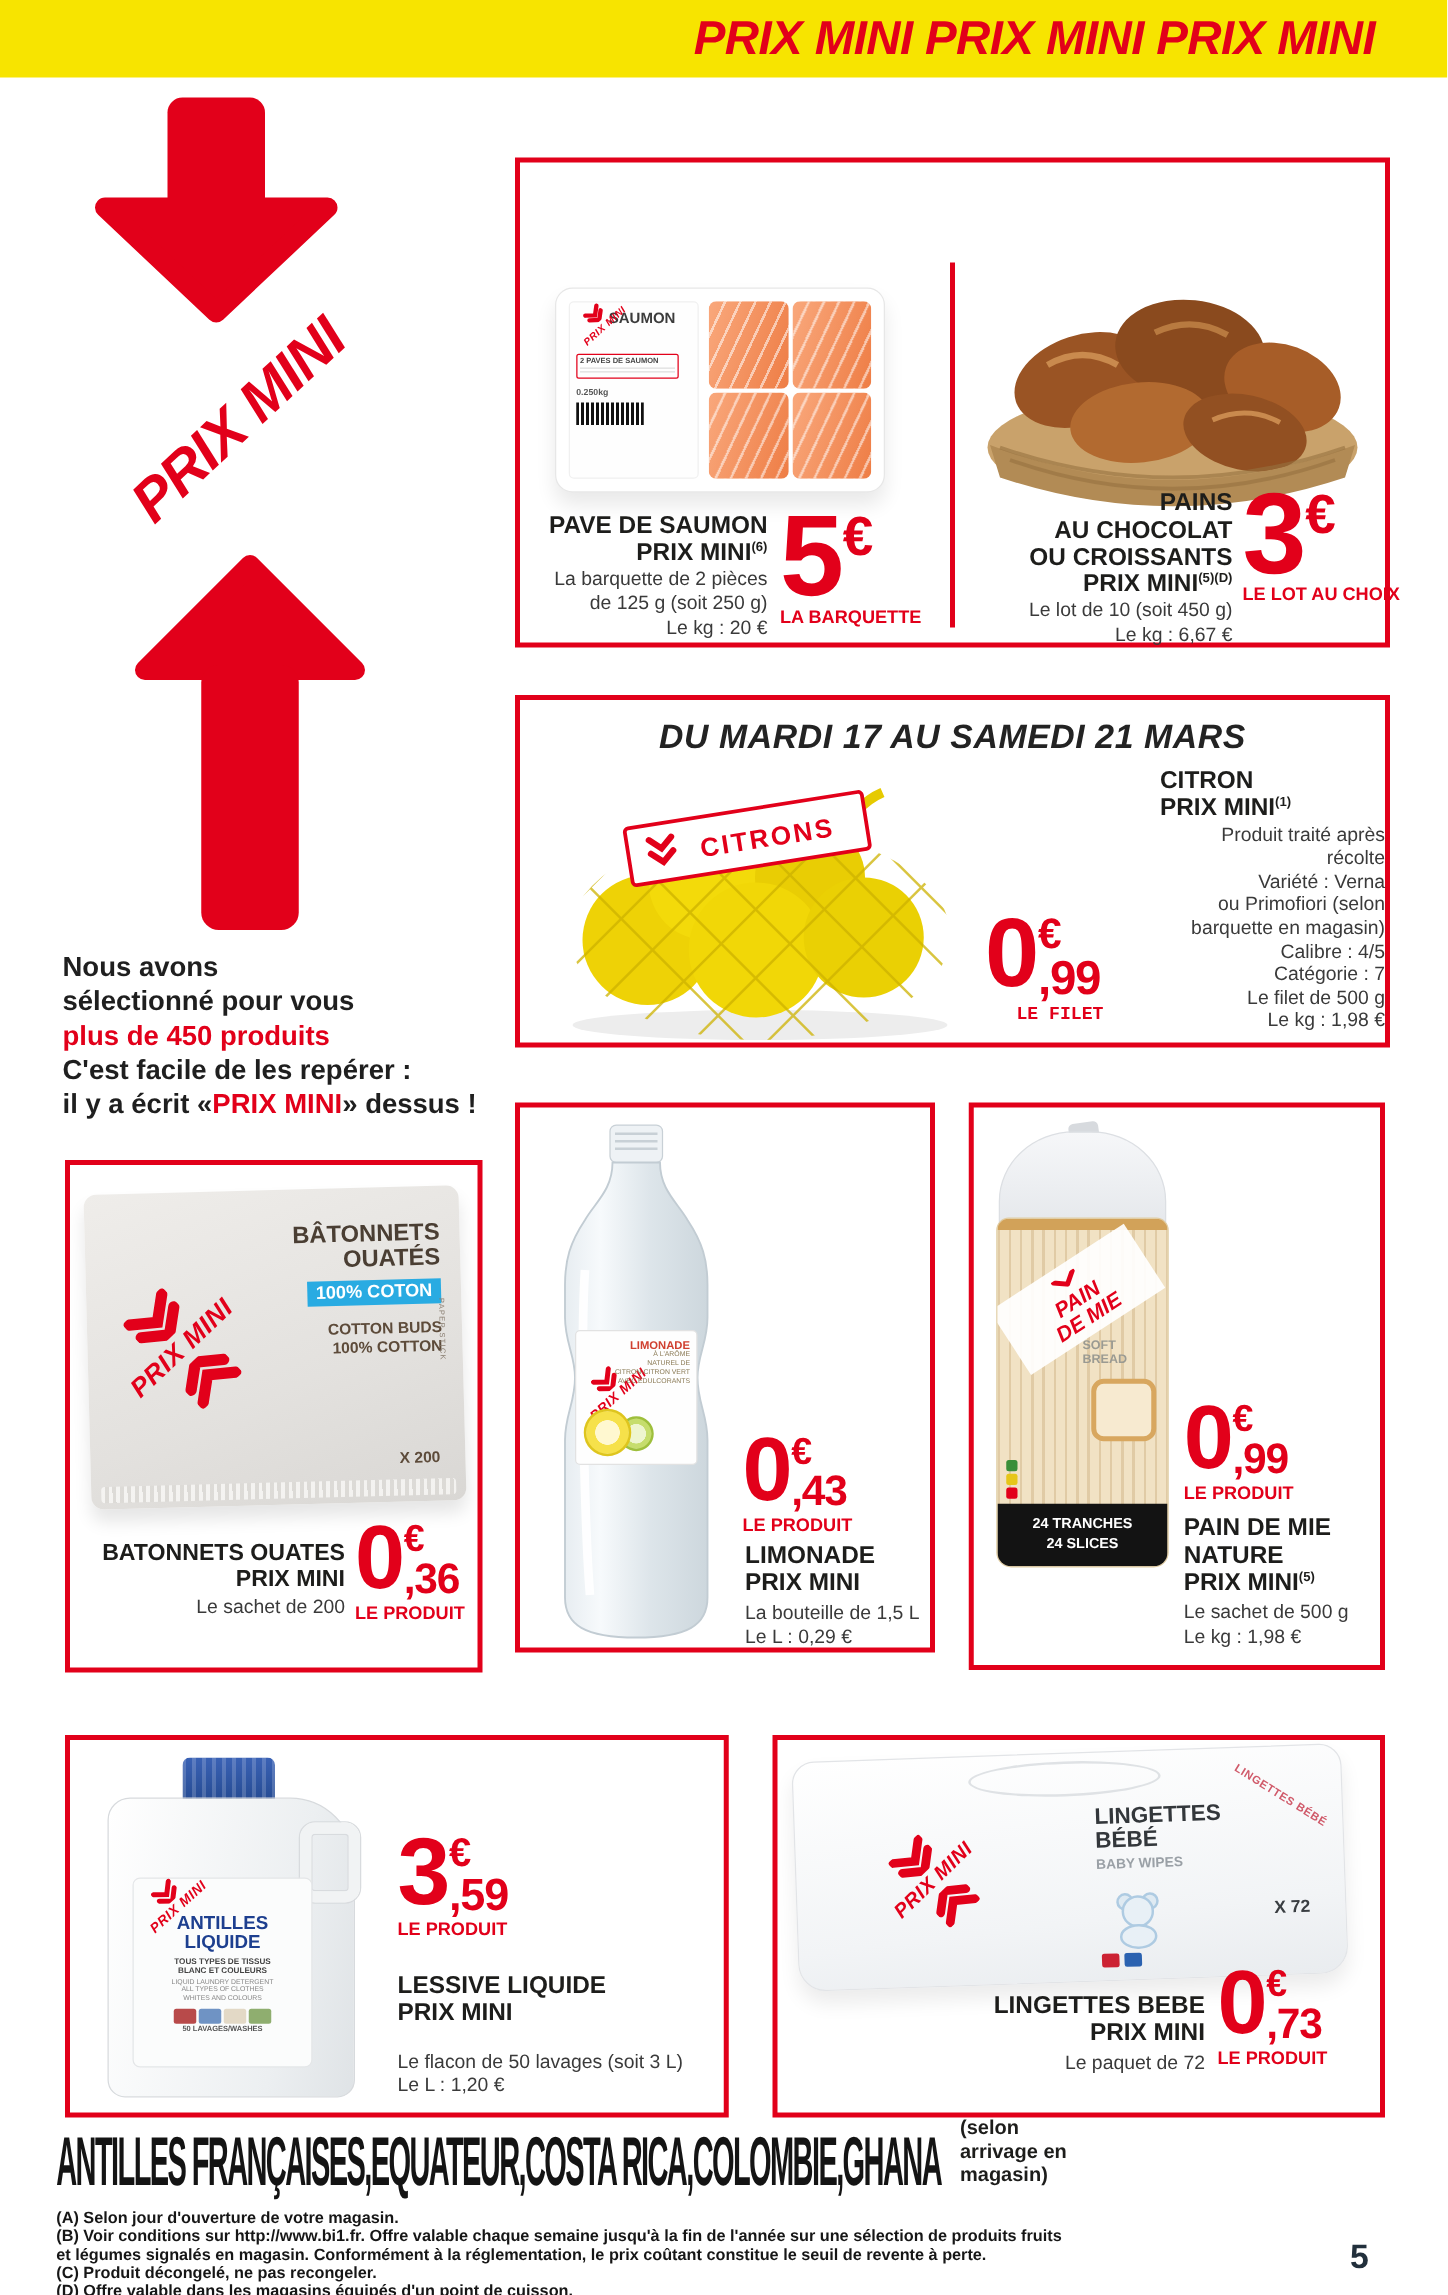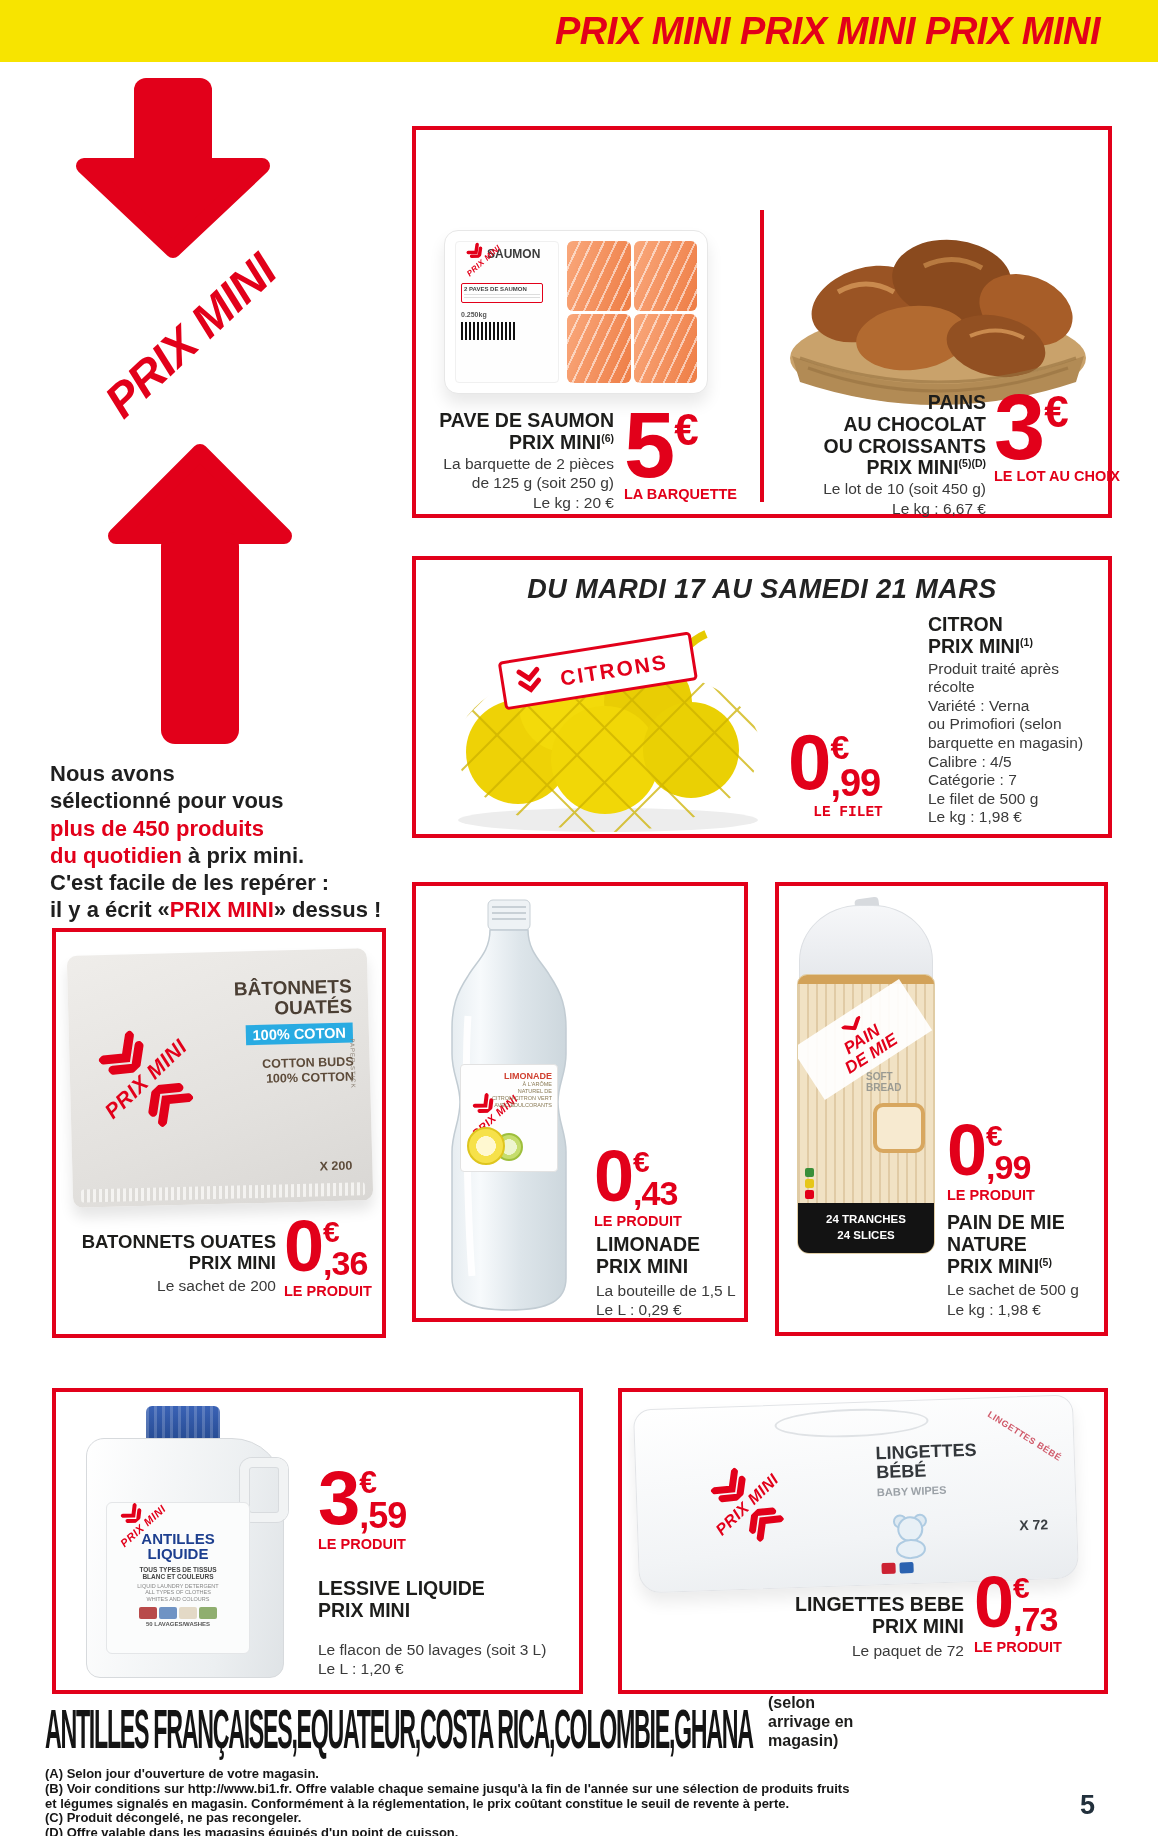--- a/index.html
+++ b/index.html
@@ -181,21 +181,20 @@
   <div class="pm-rot">PRIX MINI</div>
   <svg class="abs" style="left:98px;top:438px" width="204" height="312" viewBox="0 0 204 312">
     <path d="M18 98 L186 98 L102 14 Z" fill="#e2001a" stroke="#e2001a" stroke-width="16" stroke-linejoin="round"></path>
     <rect x="63" y="94" width="78" height="212" rx="14" fill="#e2001a"></rect>
   </svg>
 
   <div class="intro">
     <div><span>Nous avons</span></div>
     <div><span>sélectionné pour vous</span></div>
     <div><span class="red-b">plus de 450 produits</span></div>
-    <div><span class="red-b">du quotidien</span><span> à prix mini.</span></div>
     <div><span>C'est facile de les repérer :</span></div>
     <div><span>il y a écrit «</span><span class="red-b">PRIX MINI</span><span>» dessus !</span></div>
   </div>
 
   <div class="rbox" style="left:412px;top:126px;width:700px;height:392px">
     <div class="vdiv" style="left:344px;top:80px;height:292px"></div>
 
     <div class="salmon-pack" style="left:28px;top:100px;width:262px;height:162px">
       <div class="sp-label">
         <div class="pm-mini pm-xxs" style="left:2px;top:2px">
@@ -326,21 +325,21 @@
             <span class="pe">€</span>
             <span class="pd">,99</span>
           </span>
       </div>
       <div class="plabel" style="text-align:center;width:120px;font-family:Liberation Mono, monospace;">LE FILET</div>
     </div>
 
     <div class="abs" style="left:512px;top:54px;width:180px">
       <div class="pname">CITRON</div>
       <div class="pname"><span>PRIX MINI</span><span class="psup">(1)</span></div>
-      <div class="pdesc" style="line-height:1.2;margin-top:2px;">
+      <div class="pdesc" style="line-height:1.2;margin-top:2px;text-align:right;">
         <div>Produit traité après</div>
         <div>récolte</div>
         <div>Variété :  Verna</div>
         <div>ou Primofiori (selon</div>
         <div>barquette en magasin)</div>
         <div>Calibre : 4/5</div>
         <div>Catégorie : 7</div>
         <div>Le filet de 500 g</div>
         <div>Le kg : 1,98 €</div>
       </div>

